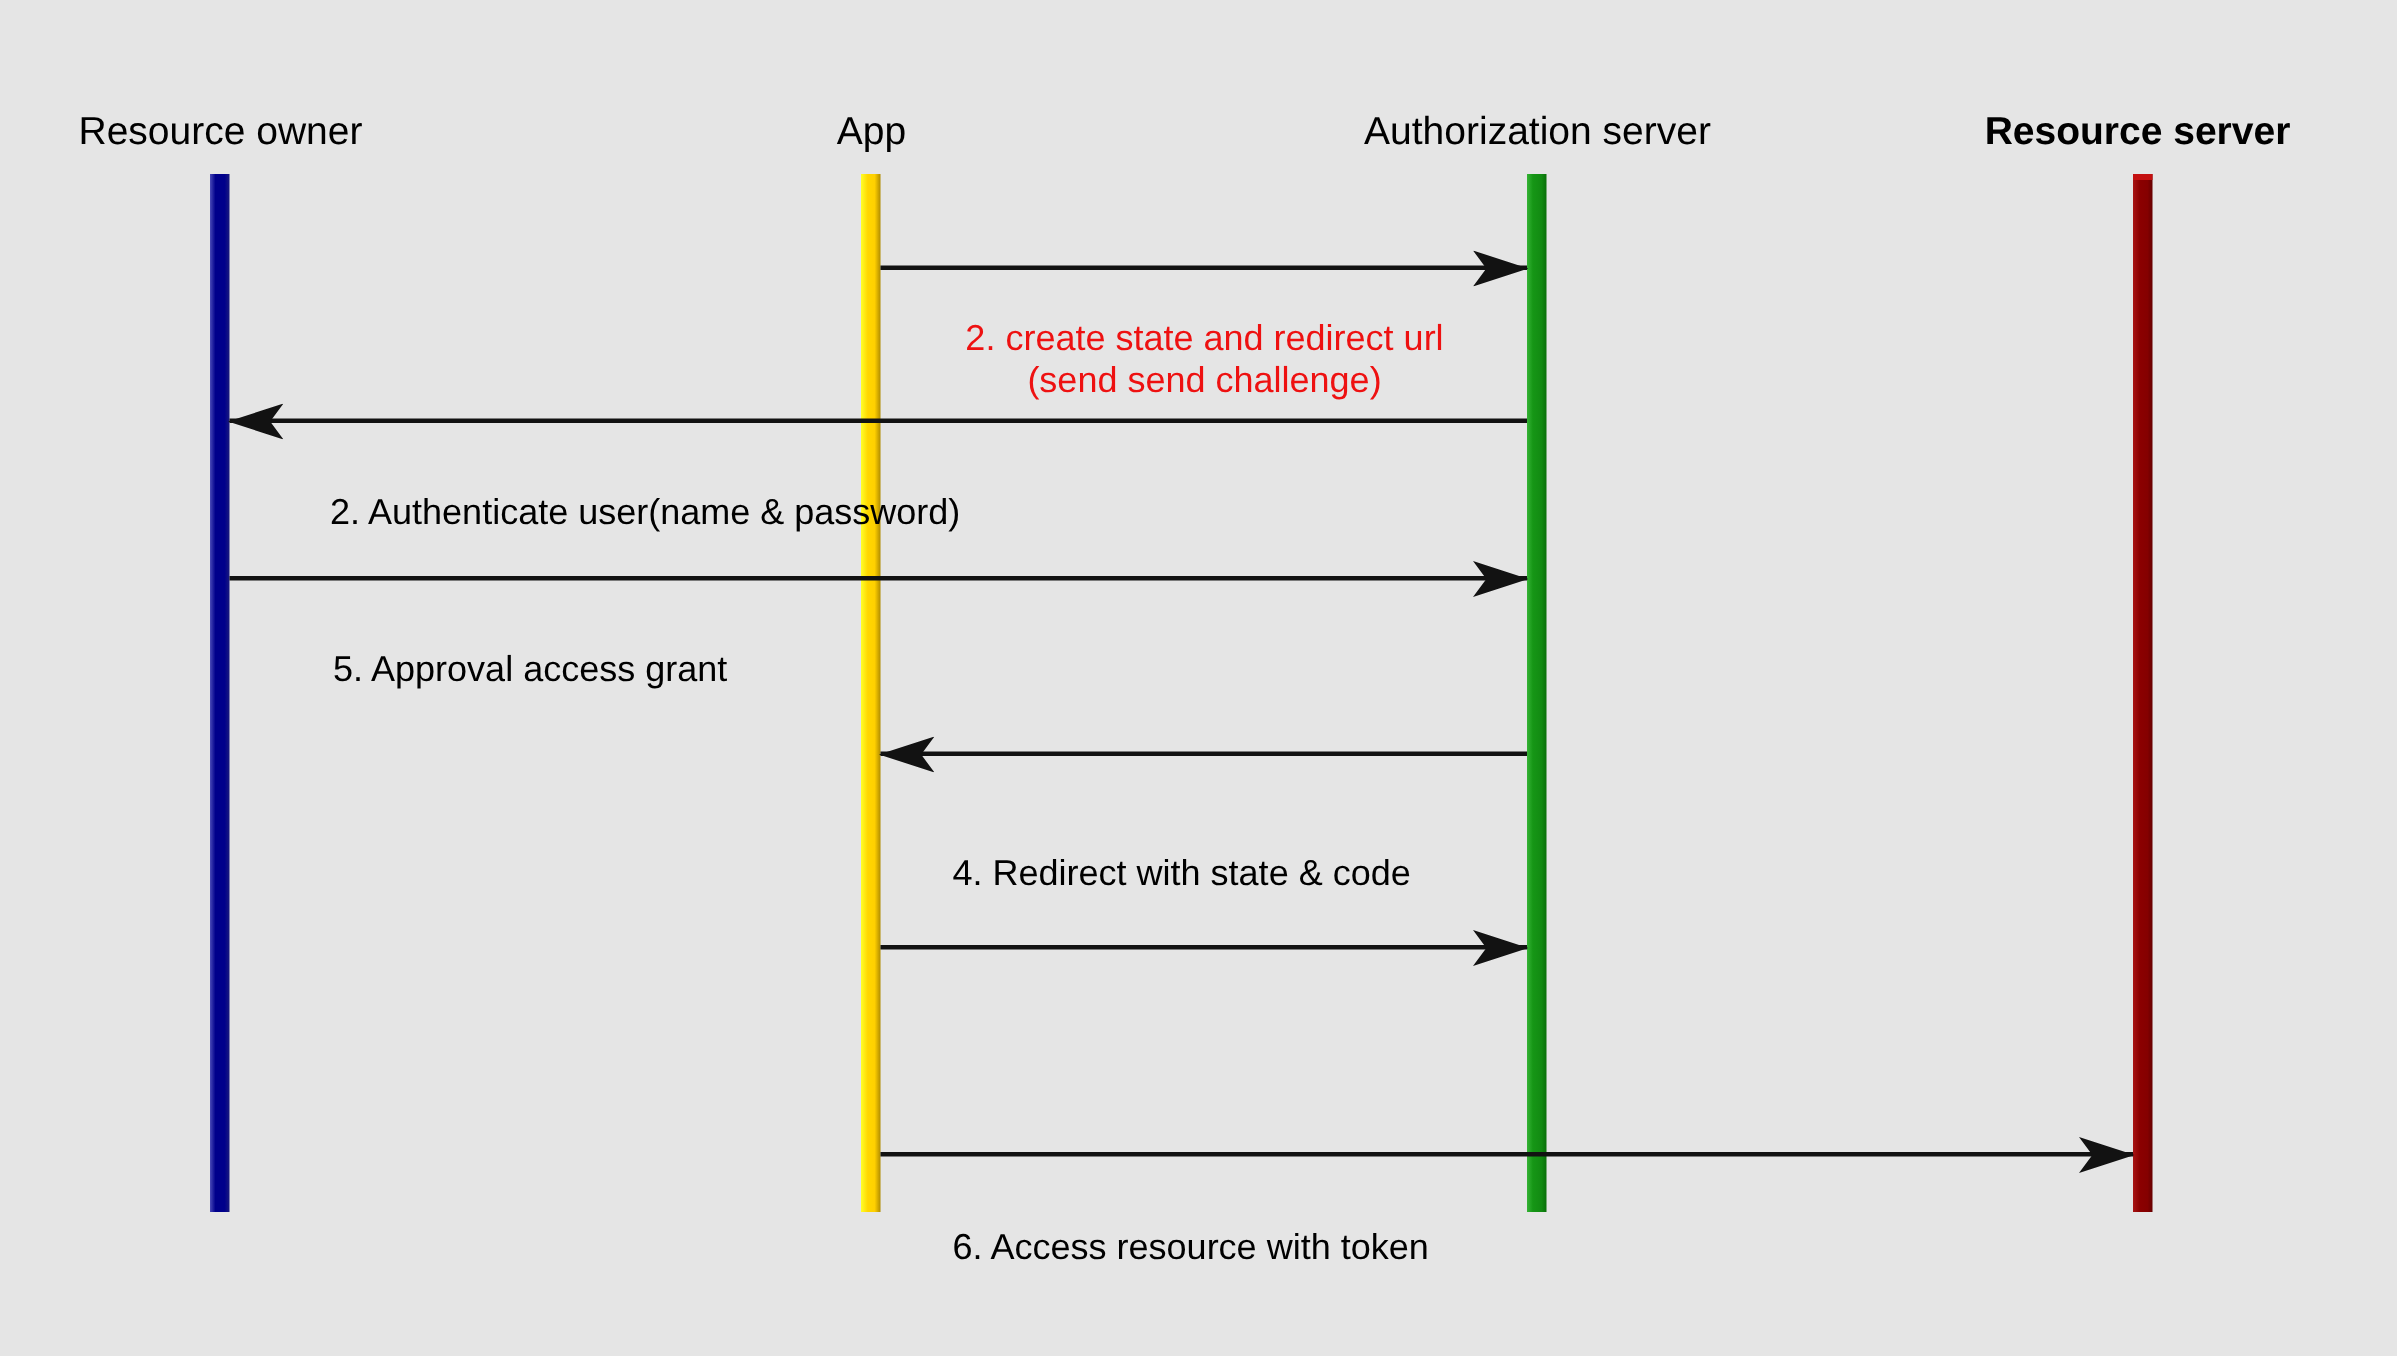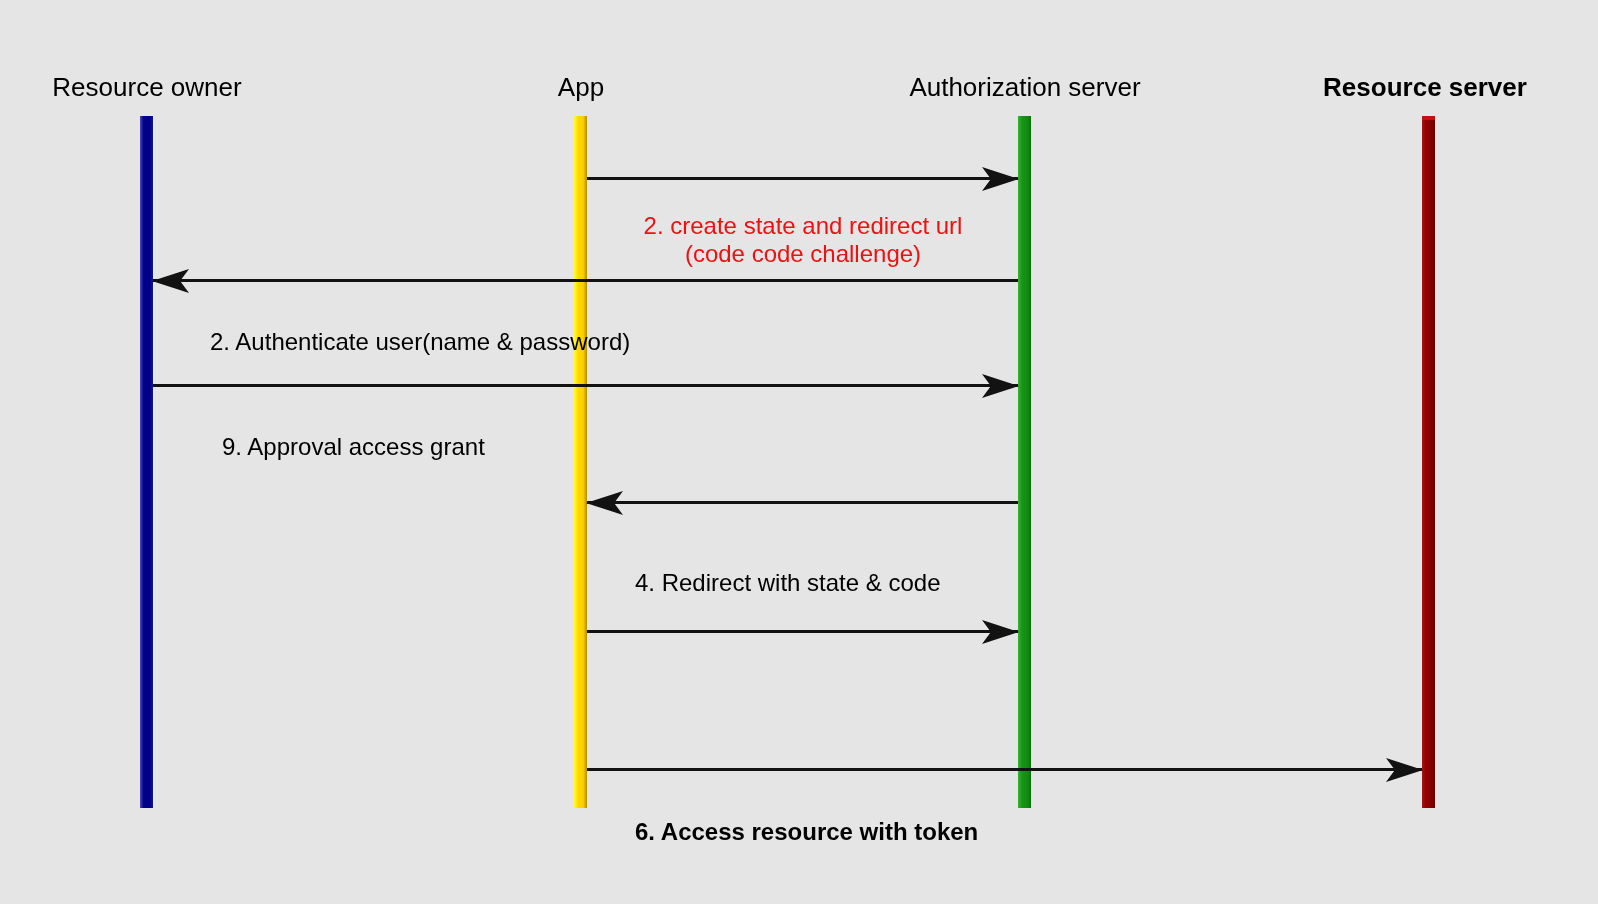--- a/index.html
+++ b/index.html
@@ -102,21 +102,21 @@
     font-size: 24px;
     line-height: 28px;
     color: #000000;
     white-space: nowrap;
   }
   .msg-label.centered {
     text-align: center;
     transform: translateX(-50%);
   }
   .m1 { left: 803px; top: 212px; }
-  .m2 { left: 210px; top: 328px; }
+  .m2 { left: 220px; top: 328px; }
   .m3 { left: 222px; top: 433px; }
   .m4 { left: 635px; top: 549px; }
   .m5 { left: 801px; top: 668px; }
   .m6 { left: 635px; top: 818px; }
 </style>
 </head>
 <body>
 
 <div class="canvas">
 
@@ -150,20 +150,20 @@
     <div class="shaft"></div>
     <div class="head"></div>
   </div>
   <div class="arrow dir-right a6">
     <div class="shaft"></div>
     <div class="head"></div>
   </div>
 
   <div class="msg-label centered m1" style="color: rgb(238, 17, 17);">
     <div>2. create state and redirect url</div>
-    <div>(code code challenge)</div>
+    <div>(send send challenge)</div>
   </div>
   <div class="msg-label m2" style="color: rgb(0, 0, 0);">2. Authenticate user(name &amp; password)</div>
-  <div class="msg-label m3" style="color: rgb(0, 0, 0);">9. Approval access grant</div>
+  <div class="msg-label m3" style="color: rgb(0, 0, 0);">5. Approval access grant</div>
   <div class="msg-label m4" style="color: rgb(0, 0, 0); margin-top: 20px;">4. Redirect with state &amp; code</div>
-  <div class="msg-label m6" style="color: rgb(0, 0, 0); font-weight: bold;">6. Access resource with token</div>
+  <div class="msg-label m6" style="color: rgb(0, 0, 0);">6. Access resource with token</div>
 
 </div>
 
 </body></html>

